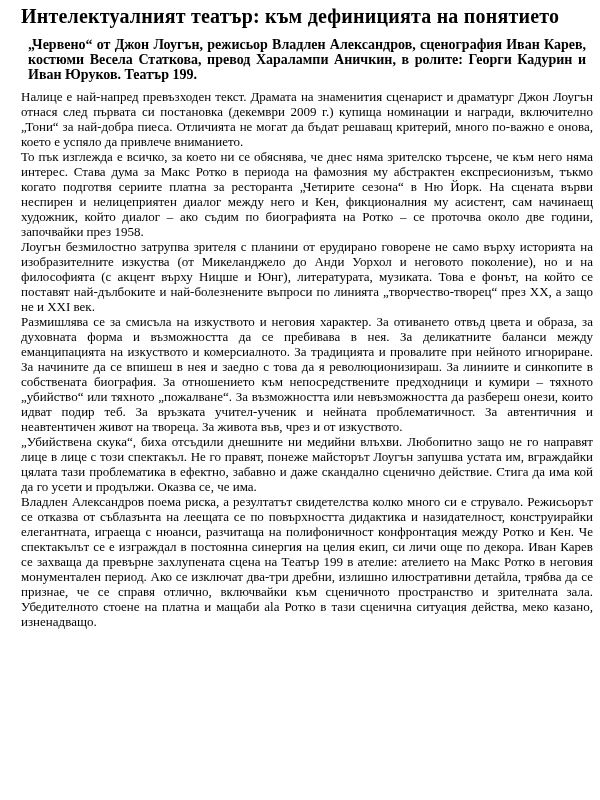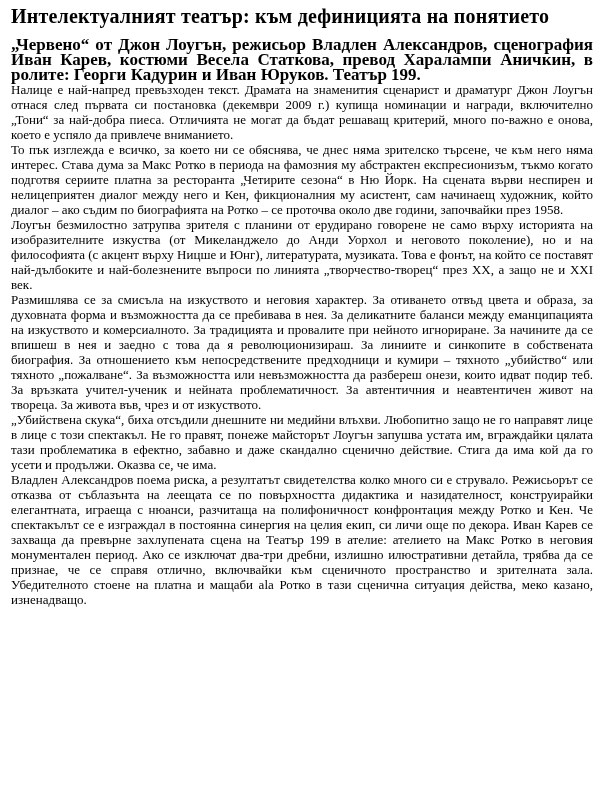--- a/index.html
+++ b/index.html
@@ -7,36 +7,36 @@
     padding: 0;
     width: 600px;
     height: 800px;
     background: #ffffff;
     overflow: hidden;
   }
   .page {
     box-sizing: border-box;
     width: 600px;
     height: 584px;
-    padding: 5px 7px 6px 11px;
+    padding: 5px 7px 6px 21px;
     font-family: "Liberation Serif", "DejaVu Serif", serif;
     color: #000000;
     background: #ffffff;
   }
   h1.article-title {
     margin: 0 0 9px 0;
     font-size: 20px;
     line-height: 1.17;
     font-weight: bold;
     text-align: justify;
     letter-spacing: 0.2px;
   }
   p.credits {
-    margin: 0;
-    font-size: 17px;
+    margin: 7px;
+    font-size: 14px;
     line-height: 15px;
     font-weight: bold;
     text-align: justify;
   }
   p.body-p {
     margin: 0;
     font-size: 13px;
     line-height: 15px;
     text-align: justify;
   }

